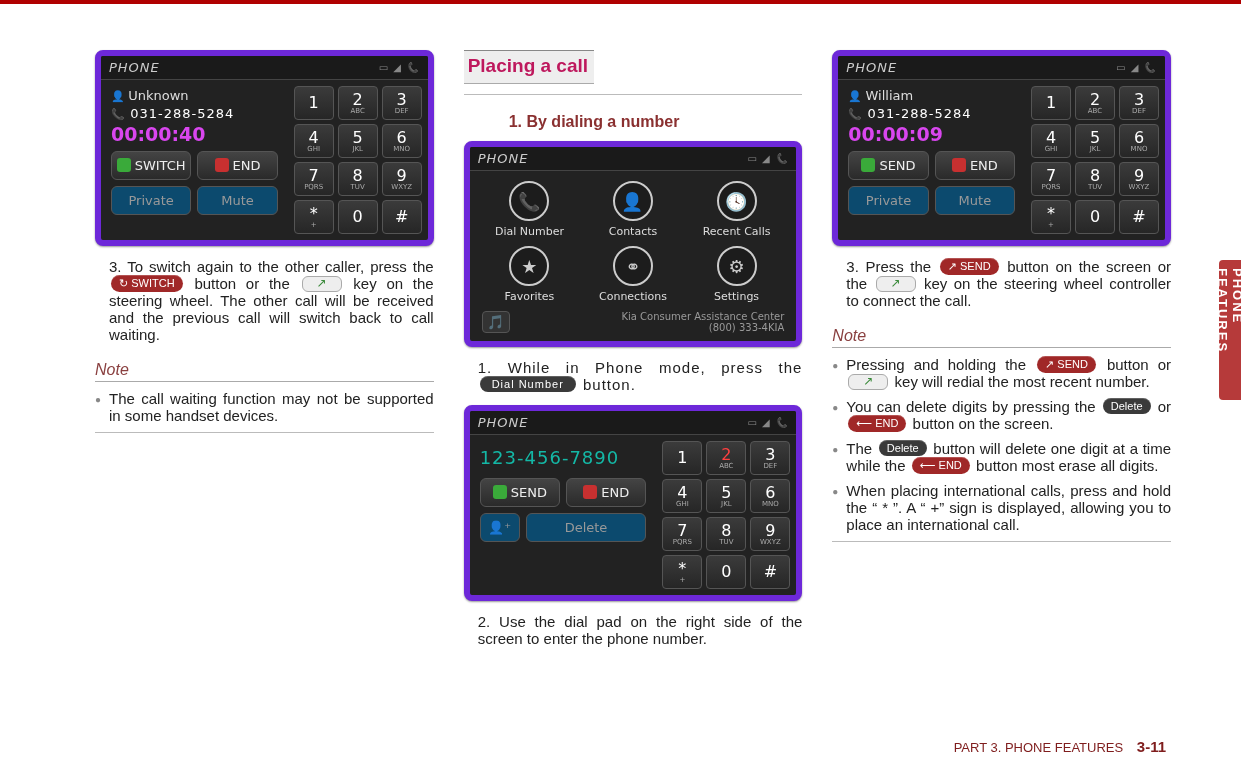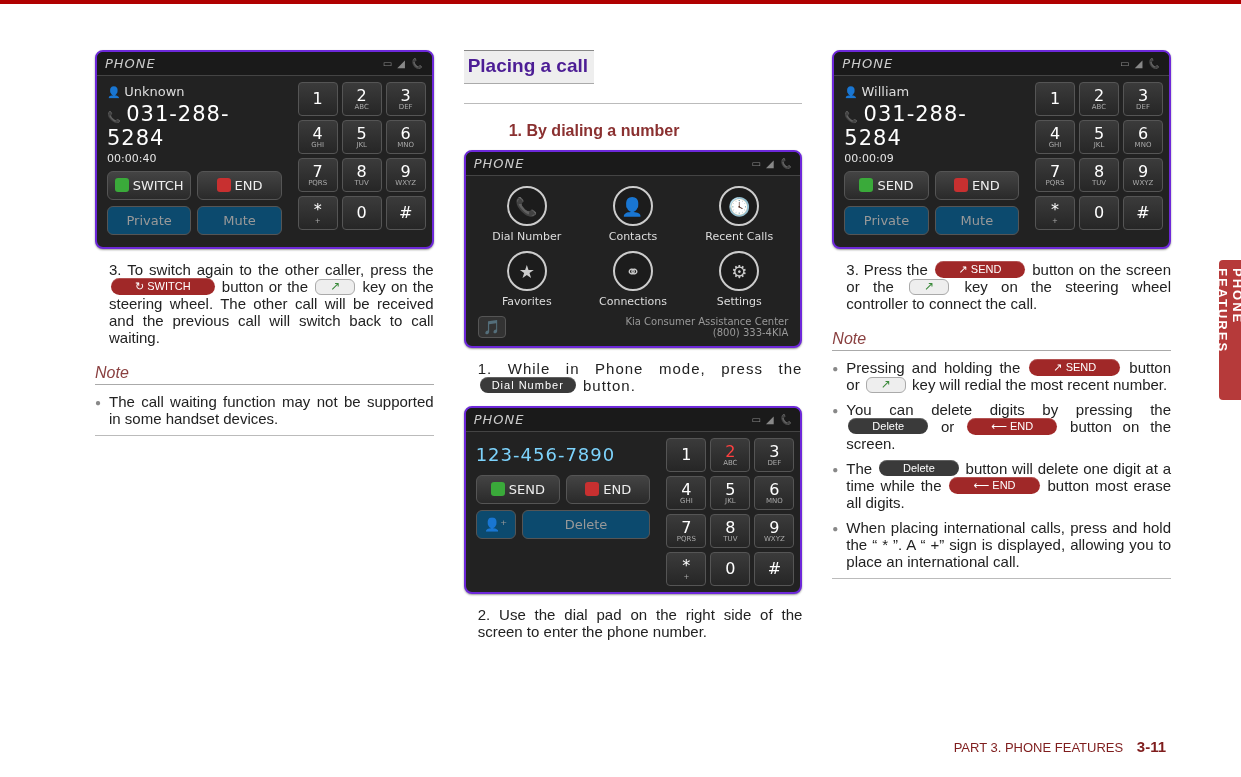--- a/index.html
+++ b/index.html
@@ -44,42 +44,42 @@
   .footer .pagenum { font-weight: bold; font-size: 15px; margin-left: 10px; }
 
   
   .shot {
     background: #222;
     border-radius: 8px;
     color: #eee;
     font-family: "DejaVu Sans", Arial, sans-serif;
     margin-bottom: 12px;
     overflow: hidden;
-    border: 2px solid #6d28d9;
+    border: 6px solid #6d28d9;
     box-shadow: 0 1px 2px rgba(0,0,0,.4);
   }
   .shot .titlebar {
     background: #1a1a1a;
     padding: 4px 8px;
     font-size: 13px;
     font-style: italic;
     letter-spacing: 1px;
     display:flex; justify-content:space-between; align-items:center;
     color:#ccc;
     border-bottom:1px solid #444;
   }
   .shot .titlebar .dots { font-size:10px; letter-spacing:1px; color:#888;}
   .shot-body { display:flex; }
   .shot-left { flex:1; padding:6px 10px; }
   .caller-name { font-size:13px; color:#ddd; padding:2px 0;}
   .caller-name::before { content:"👤 "; font-size:11px; color:#aaa;}
-  .caller-num  { font-size:21px; color:#fff; letter-spacing:1px; padding:1px 0;}
+  .caller-num  { font-size:13px; color:#fff; letter-spacing:1px; padding:1px 0;}
   .caller-num::before { content:"📞 "; font-size:11px; color:#6fb6ff;}
-  .caller-time { font-size:11px; color:#e5e5e5; padding:1px 0 6px;}
-  .input-num { font-size:18px; color:#7dd3fc; letter-spacing:1px; padding:6px 0 10px;}
+  .caller-time { font-size:19px; color:#d946ef; padding:1px 0 6px;font-weight:bold;}
+  .input-num { font-size:18px; color:#14b8a6; letter-spacing:1px; padding:6px 0 10px;}
 
   .pillrow { display:flex; gap:6px; margin-bottom:6px;align-items:center;}
   .pill {
     flex:1; text-align:center;
     font-size:13px; padding:6px 0;
     background: linear-gradient(#444,#2a2a2a);
     border-radius:6px; color:#eee;
     border:1px solid #555;
     position:relative;
     white-space:nowrap;
@@ -111,27 +111,27 @@
   .menu-footer .back { width:28px;height:22px;background:#333;border:1px solid #555;border-radius:4px;
     display:flex;align-items:center;justify-content:center;font-size:14px;}
 
   
   .step { font-size:15px; margin:8px 0 0 14px; text-align:justify;}
   .step .num { margin-left:-14px; display:inline-block; width:14px;}
   .note-hd { font-weight:normal; font-style:italic; color:#8a4040; font-size:16px;
     border-bottom:1px solid #aaa; padding-bottom:2px; margin-top:18px;}
   .bullet { font-size:15px; margin:8px 0 0 14px; position:relative; text-align:justify;}
   .bullet::before { content:"●"; color:#888; font-size:10px; position:absolute; left:-14px; top:4px;}
-  .section-title { font-weight:bold; font-size:19px; color:#4c1d95;
+  .section-title { font-weight:bold; font-size:19px; color:#be185d;
     border-top:1px solid #888; border-bottom:1px solid #aaa;
-    background:#eee; display:inline-block; padding:4px 6px 6px 4px; margin:0 0 19px;}
+    background:#eee; display:inline-block; padding:4px 6px 6px 4px; margin:0 0 10px;}
   .section-title-wrap { border-bottom:1px solid #bbb; margin-bottom:18px; }
   .sub-heading { font-weight:bold; font-size:16px; color:#8a3030; margin-bottom:10px;margin-left:45px;}
   .chip { display:inline-block; background:#3a3a3a; color:#fff; font-size:11px;
-    padding:2px 24px; border-radius:10px; vertical-align:2px; margin:0 2px;
+    padding:2px 8px; border-radius:10px; vertical-align:2px; margin:0 2px;
     box-shadow:inset 0 1px 0 rgba(255,255,255,.2);}
   .chip.red { background:#a02828;}
   .chip.redend { background:#a02828;}
   .chip.wide { padding:2px 12px;}
   .keychip { display:inline-block; background:#eee; color:#333; font-size:12px;
     border:1px solid #aaa; border-radius:6px; padding:0 14px; vertical-align:1px; margin:0 2px;
     position:relative;}
   .keychip::before { content:"↗"; font-size:12px; color:#3a8a3a; position:relative; top:-1px;}
   .hr { border:none; border-top:1px solid #bbb; margin-top:8px;}
 </style>

